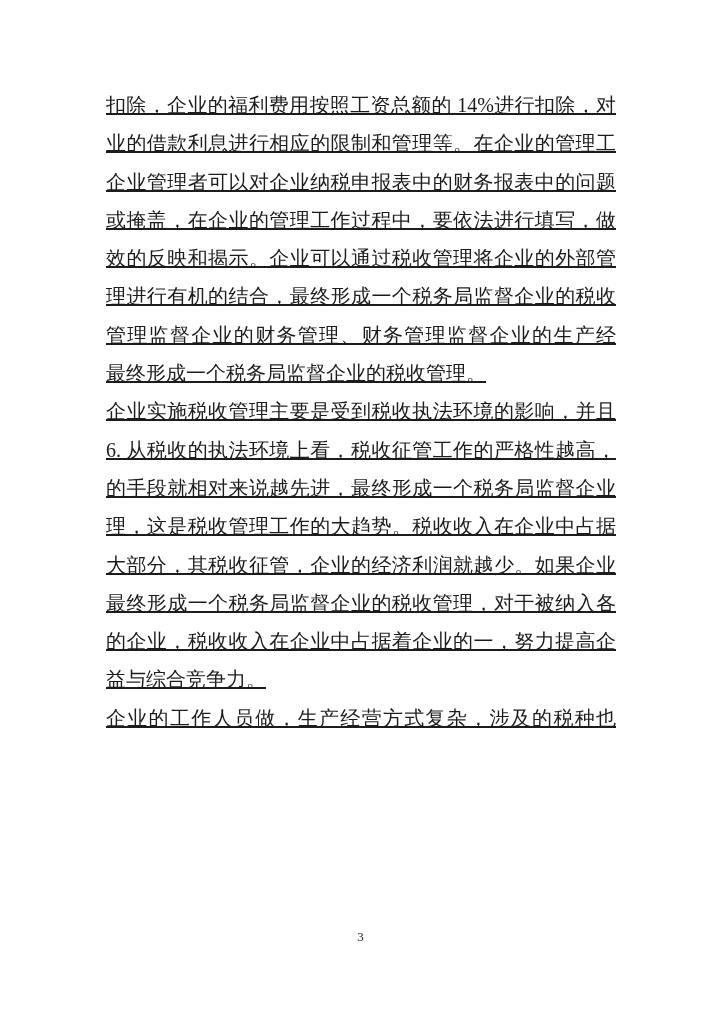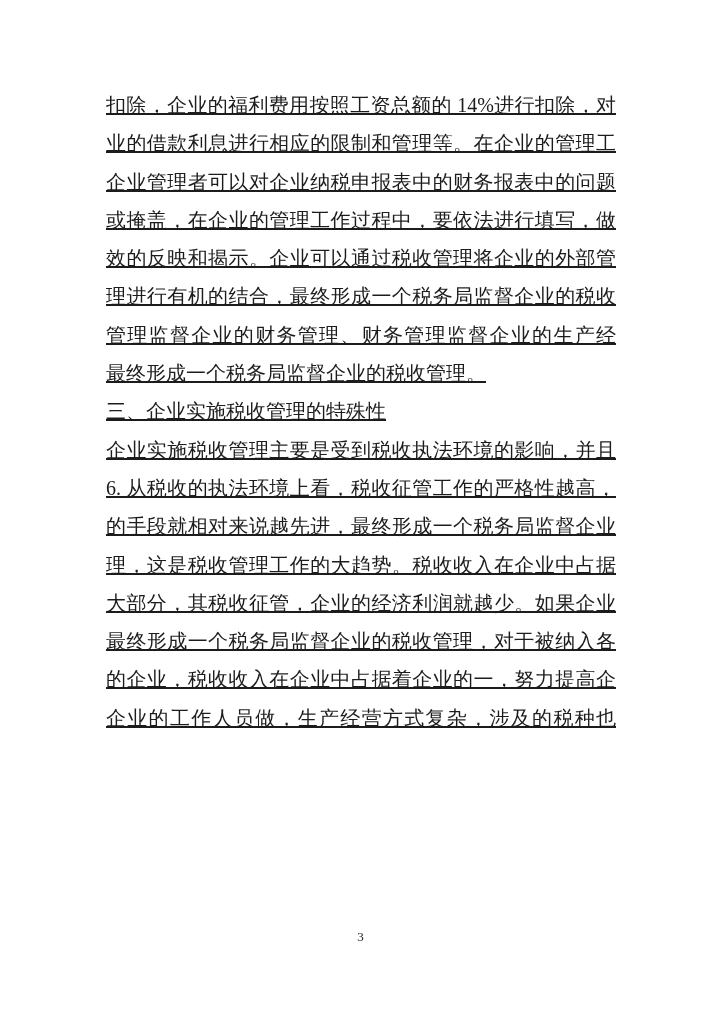--- a/index.html
+++ b/index.html
@@ -62,32 +62,30 @@
         <div class="line">扣除，企业的福利费用按照工资总额的 14%进行扣除，对于非金融企</div>
         <div class="line">业的借款利息进行相应的限制和管理等。在企业的管理工作过程中，</div>
         <div class="line">企业管理者可以对企业纳税申报表中的财务报表中的问题进行揭示</div>
         <div class="line">或掩盖，在企业的管理工作过程中，要依法进行填写，做好强有力的</div>
         <div class="line">效的反映和揭示。企业可以通过税收管理将企业的外部管理和内部管</div>
         <div class="line">理进行有机的结合，最终形成一个税务局监督企业的税收管理、税收</div>
         <div class="line">管理监督企业的财务管理、财务管理监督企业的生产经营，进而实现</div>
         <div class="line flush">最终形成一个税务局监督企业的税收管理。</div>
       </div>
       <div class="block">
-        <div class="line flush">三、企业实施税收管理的特殊性</div>
-      </div>
-      <div class="block">
         <div class="line">企业实施税收管理主要是受到税收执法环境的影响，并且由于税收本</div>
       </div>
       <div class="block">
         <div class="line">6. 从税收的执法环境上看，税收征管工作的严格性越高，其税收征管</div>
         <div class="line">的手段就相对来说越先进，最终形成一个税务局监督企业的税收管理</div>
         <div class="line">理，这是税收管理工作的大趋势。税收收入在企业中占据着企业的一</div>
         <div class="line">大部分，其税收征管，企业的经济利润就越少。如果企业在税收缴纳过</div>
         <div class="line">最终形成一个税务局监督企业的税收管理，对于被纳入各级税务局</div>
         <div class="line">的企业，税收收入在企业中占据着企业的一，努力提高企业的经济效</div>
+        <div class="line flush">益与综合竞争力。</div>
       </div>
       <div class="block">
         <div class="line">企业的工作人员做，生产经营方式复杂，涉及的税种也多，相应的出</div>
       </div>
     </div>
   <div class="footer">
     <span>3</span>
   </div>
 </div>
 

